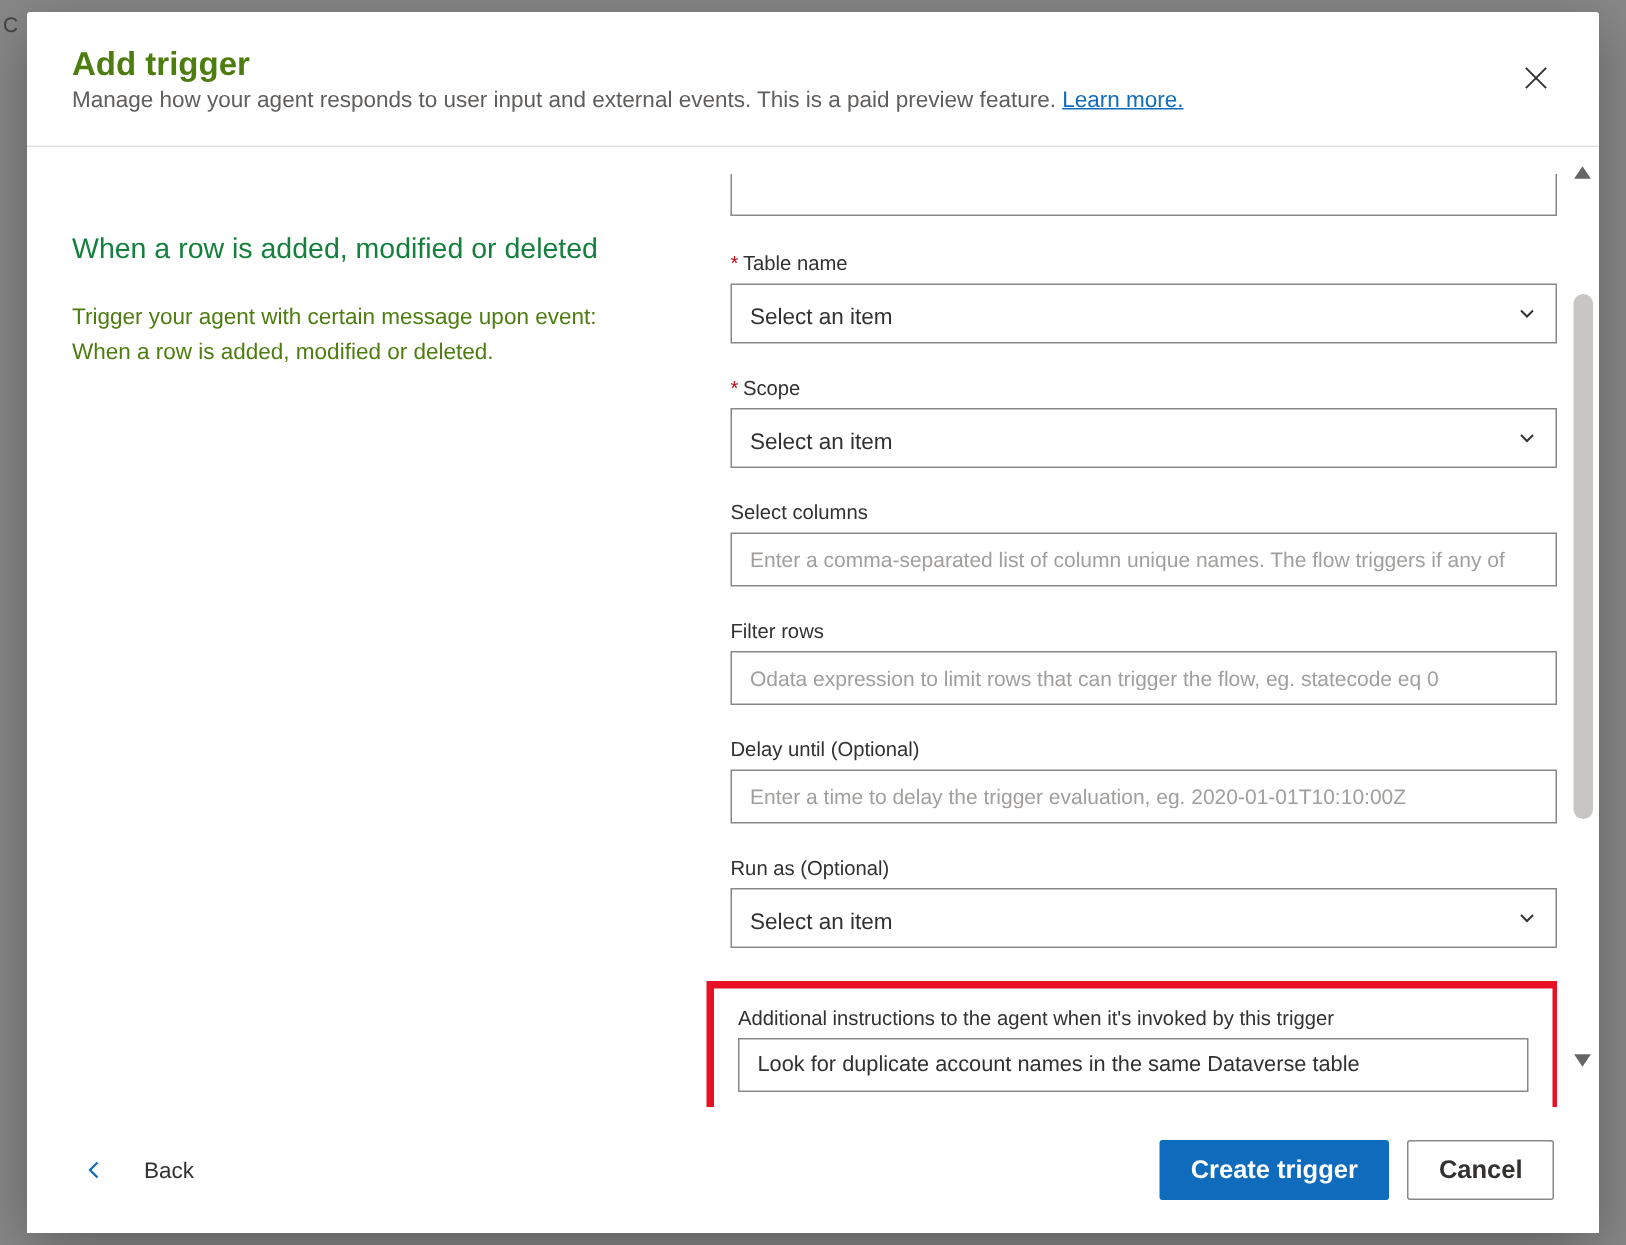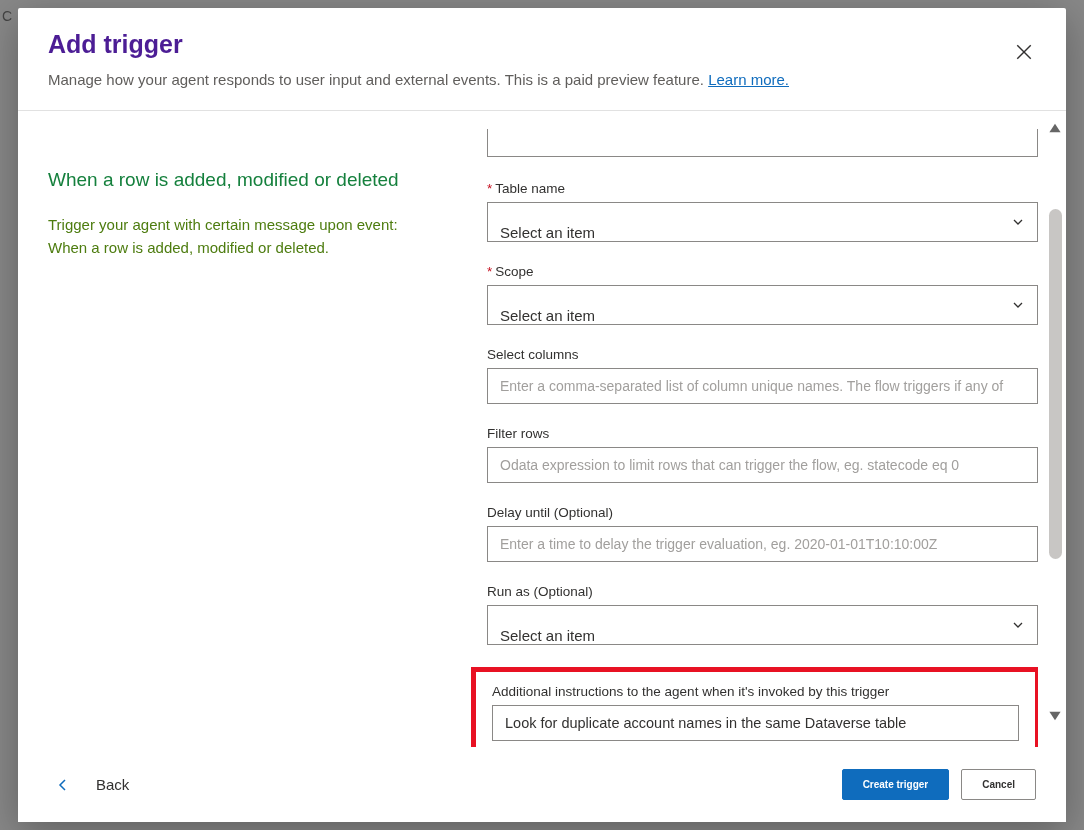--- a/index.html
+++ b/index.html
@@ -26,24 +26,23 @@
       box-shadow: 0 10px 40px rgba(0,0,0,0.3);
       display: flex;
       flex-direction: column;
     }
     .modal-header {
       padding: 22px 30px 20px 30px;
       border-bottom: 1px solid #e1e1e1;
       position: relative;
     }
     .modal-title {
-      font-size: 25px;
+      font-size: 22px;
       font-weight: 600;
-      color: #4c1d95;
-      margin-bottom: 10px;
+      color: #4d7c0f;
     }
     .modal-subtitle {
       font-size: 15px;
       color: #605e5c;
       line-height: 1.4;
     }
     .learn-more {
       color: #0f6cbd;
       text-decoration: underline;
       display: inline;
@@ -111,21 +110,21 @@
     .select-box {
       width: 100%;
       height: 40px;
       border: 1px solid #8a8886;
       background: #fff;
       padding: 4px 36px 0 12px;
       font-size: 15px;
       color: #323130;
       position: relative;
       display: flex;
-      align-items: flex-end;
+      align-items: center;
       cursor: pointer;
     }
     .select-box .chevron {
       position: absolute;
       right: 12px;
       top: 50%;
       transform: translateY(-50%);
     }
     .text-input {
       width: 100%;
@@ -209,21 +208,21 @@
     .back-btn svg {
       width: 14px;
       height: 14px;
     }
     .footer-actions {
       display: flex;
       gap: 12px;
     }
     .btn {
       padding: 9px 20px;
-      font-size: 10px;
+      font-size: 17px;
       font-weight: 600;
       border-radius: 2px;
       cursor: pointer;
       font-family: inherit;
     }
     .btn-primary {
       background: #0f6cbd;
       color: #fff;
       border: 1px solid #0f6cbd;
     }

